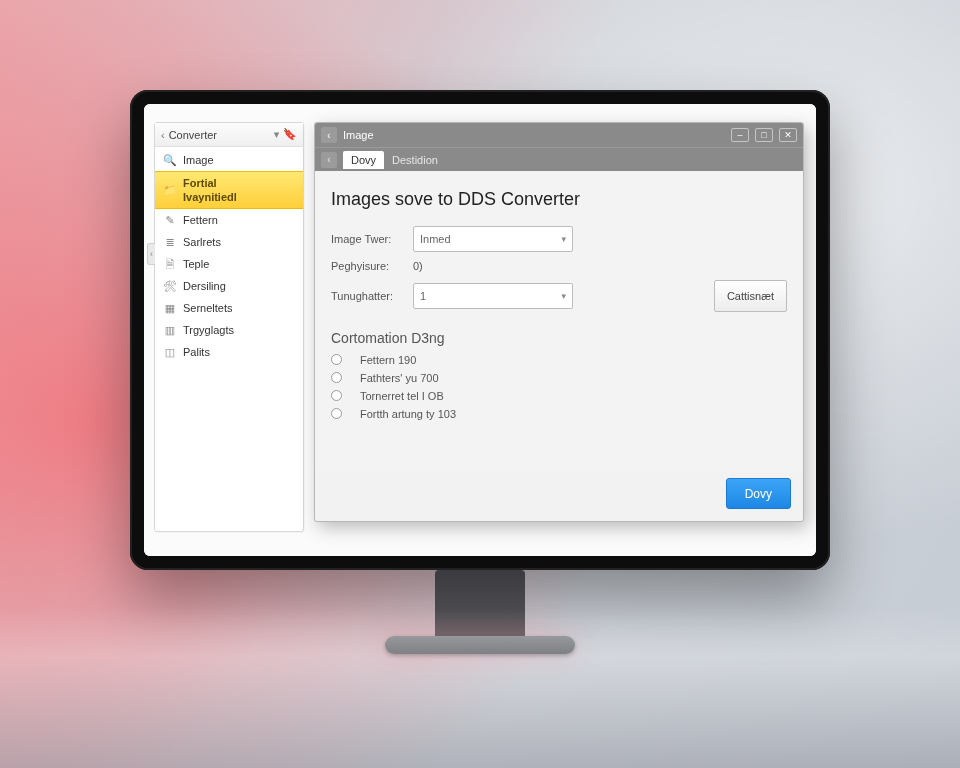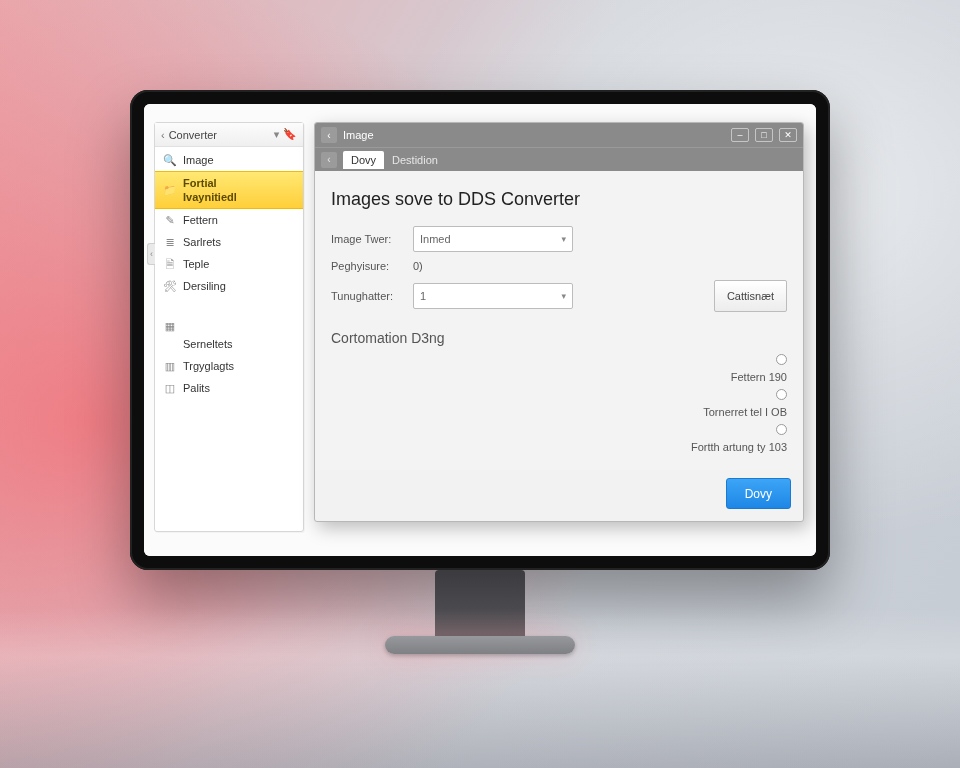--- a/index.html
+++ b/index.html
@@ -116,21 +116,21 @@
   }
   .combo .car{ color:#888; font-size:9px;}
   .static-val{ color:#555; }
   .side-action{ margin-left:auto; }
   .btn{
     height:32px; padding:0 12px; font-size:11px; border:1px solid #bcbcbc; border-radius:2px;
     background:linear-gradient(#ffffff,#ececec); display:inline-flex; align-items:center; color:#444;
   }
 
   .section-label{ font-size:14px; color:#555; margin:18px 0 8px 0; }
-  .radio-row{ display:flex; align-items:flex-end; gap:6px; font-size:11px; color:#555; margin-bottom:6px;flex-direction:column;}
+  .radio-row{ display:flex; align-items:flex-start; gap:18px; font-size:11px; color:#555; margin-bottom:6px;}
   .radio{ width:11px; height:11px; border:1px solid #9a9a9a; border-radius:50%; background:#fff; display:inline-block;}
 
   .dlg-footer{ padding:8px 12px 12px 0; display:flex; justify-content:flex-end; }
   .primary{
     height:31px; padding:0 18px; font-size:12px; color:#fff;
     background:linear-gradient(#3ca5f6,#1e87e6); border:1px solid #1b79cf; border-radius:3px;
     display:inline-flex; align-items:center;
   }
 </style>
 </head>
@@ -173,21 +173,21 @@
               <div class="side-item">
                 <span class="ico">🗎</span>
                 <span style="white-space: pre-line;">Teple</span>
               </div>
               <div class="side-item">
                 <span class="ico">🛠</span>
                 <span style="white-space: pre-line;">Dersiling</span>
               </div>
               <div class="side-item">
                 <span class="ico">▦</span>
-                <span style="white-space: pre-line; margin-top: 36px;">Serneltets</span>
+                <span style="white-space: pre-line;">Serneltets</span>
               </div>
               <div class="side-item">
                 <span class="ico">▥</span>
                 <span style="white-space: pre-line;">Trgyglagts</span>
               </div>
               <div class="side-item">
                 <span class="ico">◫</span>
                 <span style="white-space: pre-line;">Palits</span>
               </div>
             </div>
@@ -238,20 +238,24 @@
             </div>
 
             <div class="section-label">Cortomation D3ng</div>
             <div id="radio-host">
                 <div class="radio-row">
                   <span class="radio"></span>
                   <span>Fettern 190</span>
                 </div>
                 <div class="radio-row">
                   <span class="radio"></span>
+                  <span>Fathters' yu 700</span>
+                </div>
+                <div class="radio-row">
+                  <span class="radio"></span>
                   <span>Tornerret tel I OB</span>
                 </div>
                 <div class="radio-row">
                   <span class="radio"></span>
                   <span>Fortth artung ty 103</span>
                 </div>
               </div>
           </div>
 
           <div class="dlg-footer">

